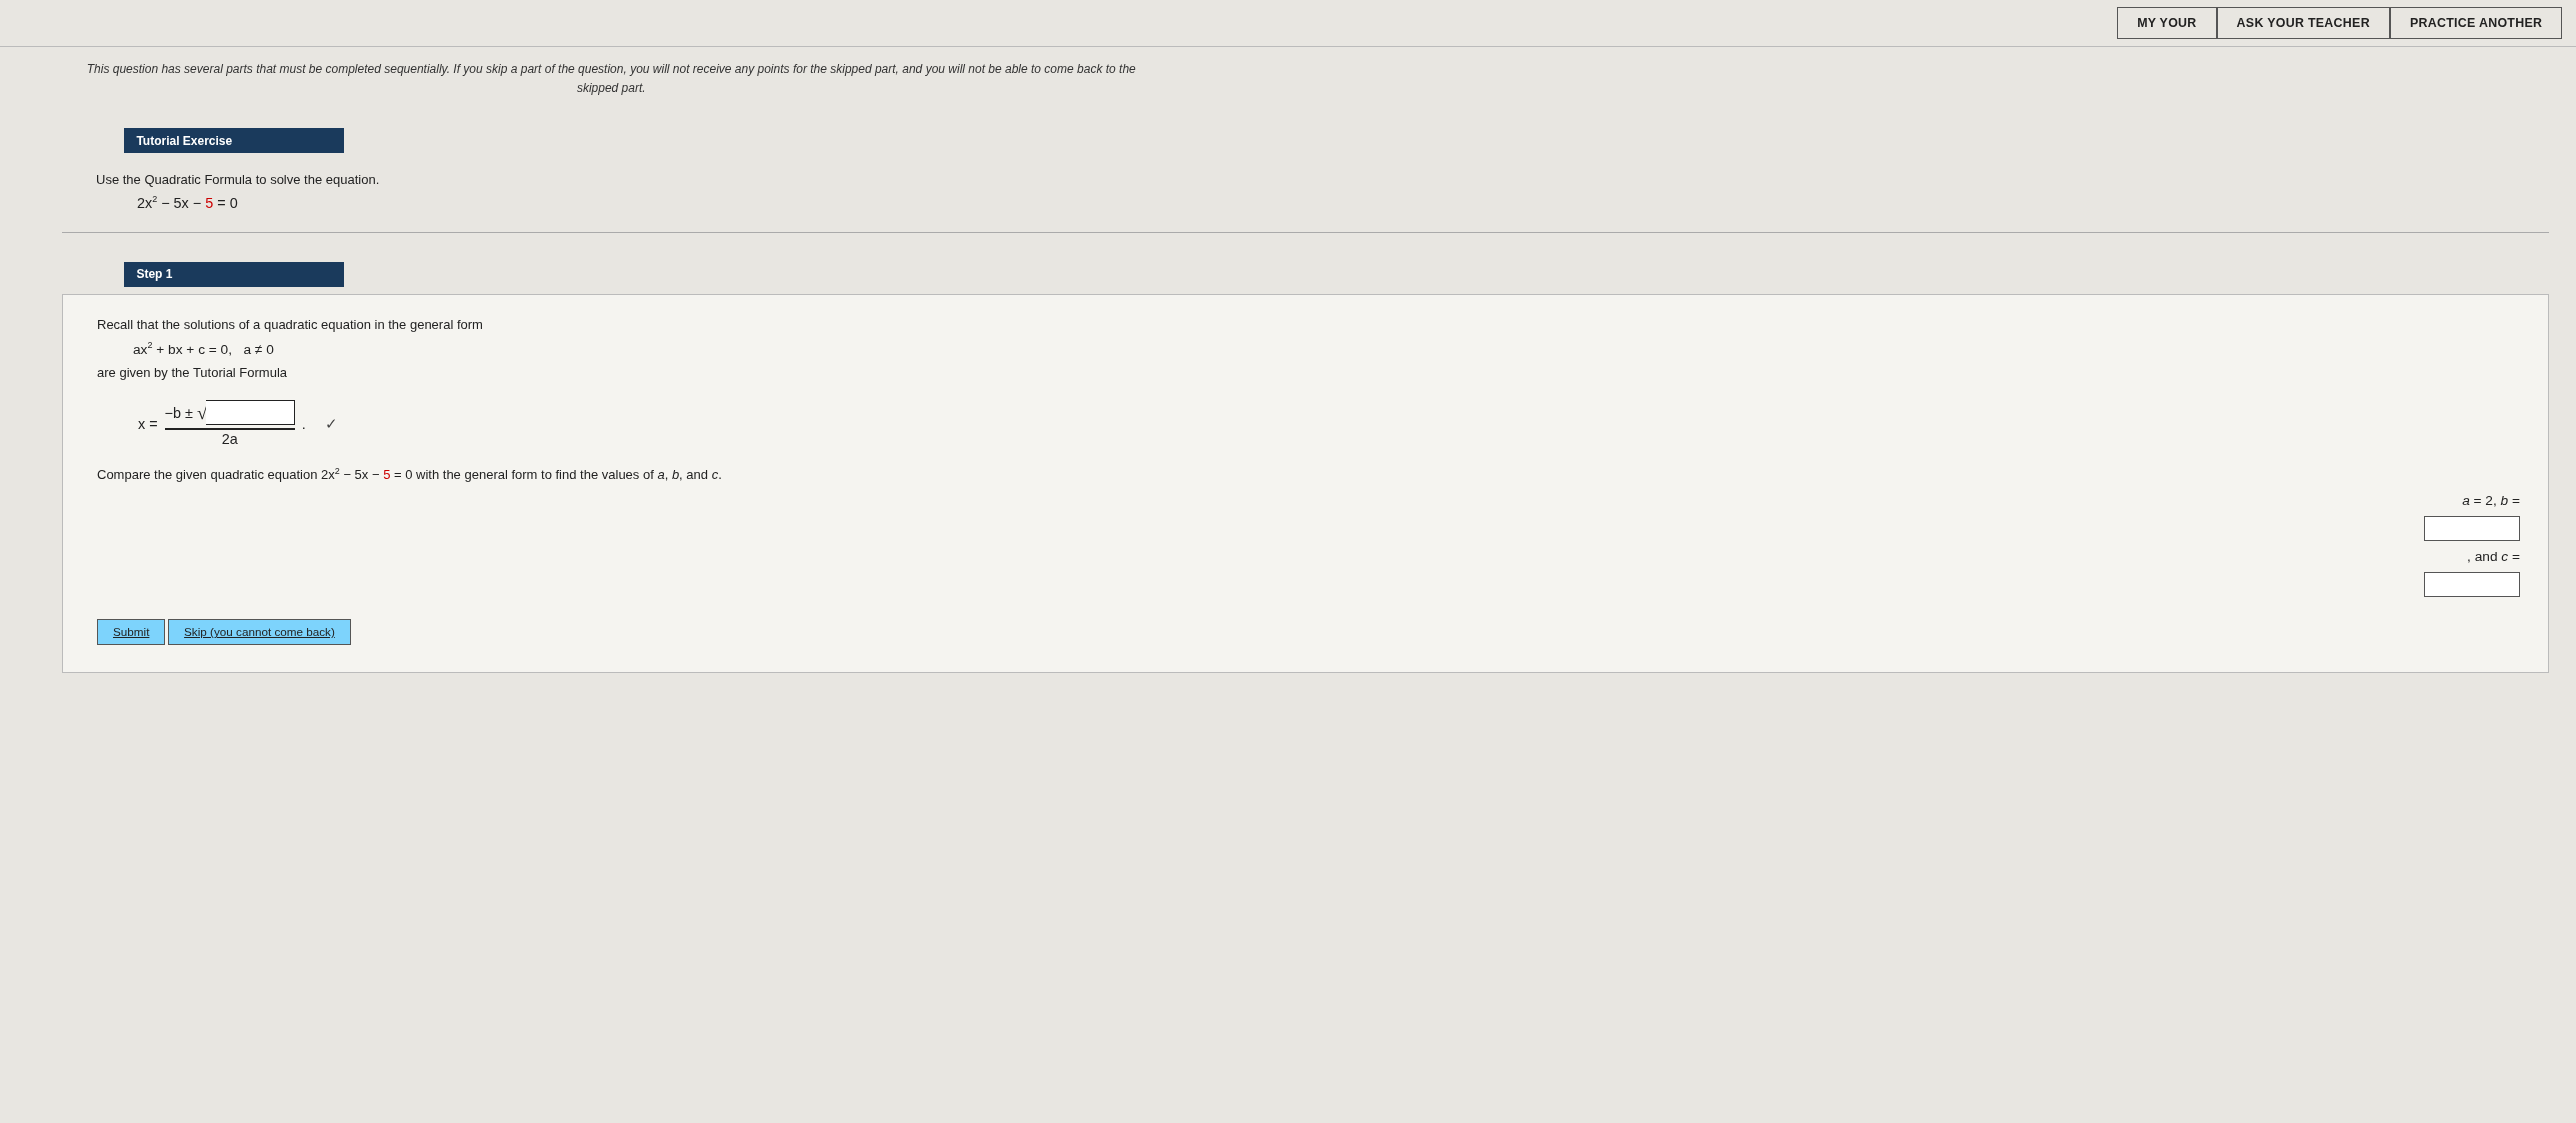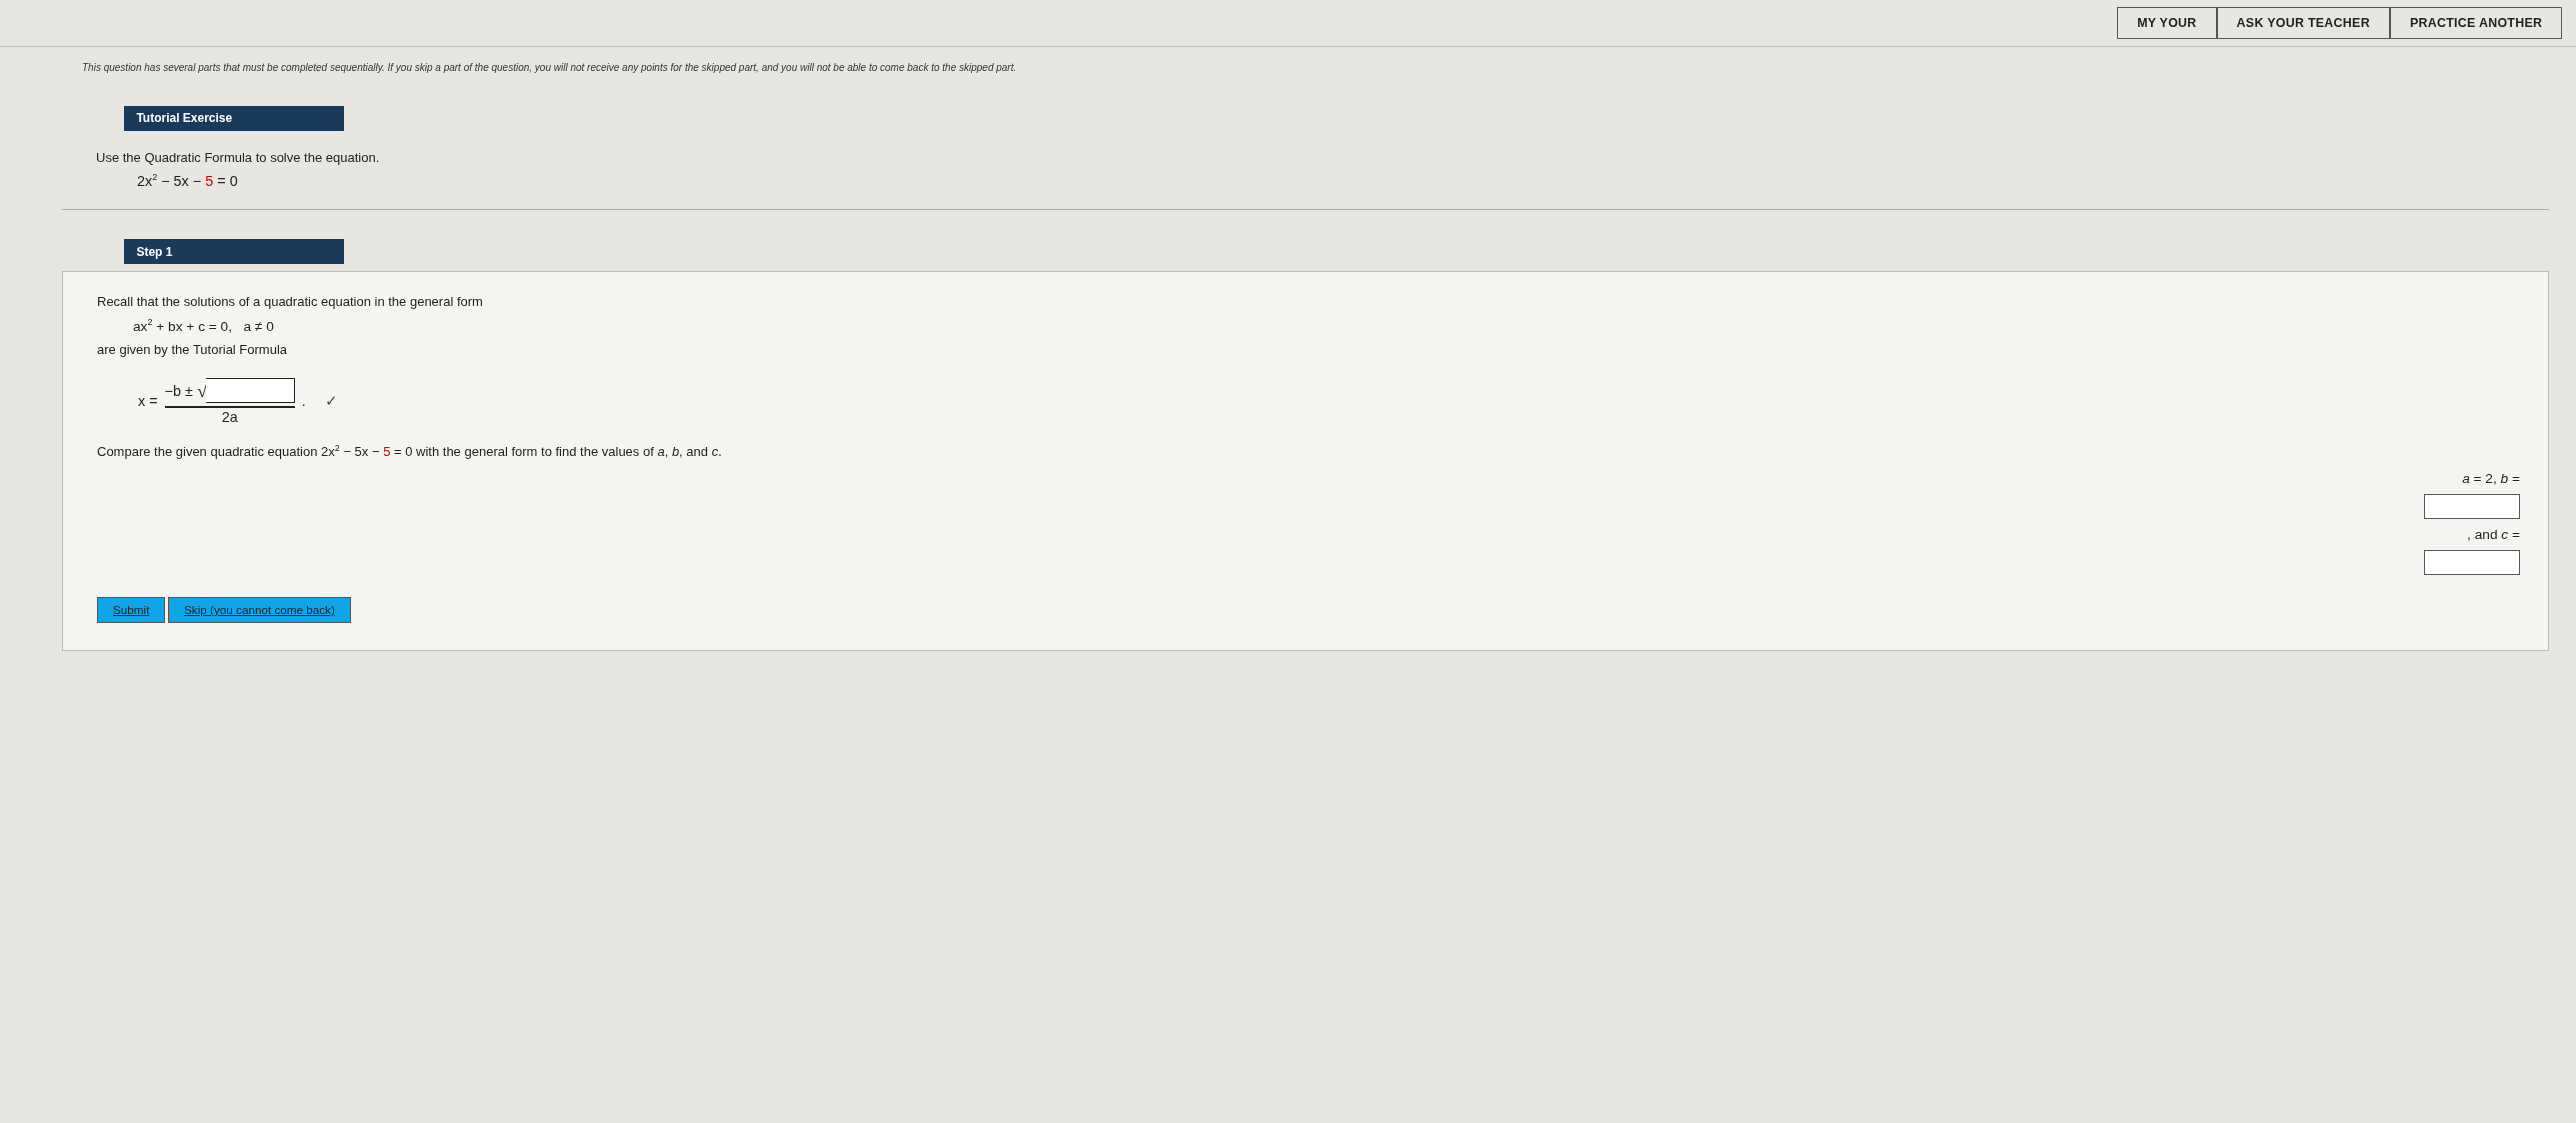--- a/index.html
+++ b/index.html
@@ -32,24 +32,25 @@
       font-size: 12.4px;
       font-weight: bold;
       cursor: pointer;
       letter-spacing: 0.3px;
       color: #222;
     }
 
     .intro-text {
       padding: 12.4px 27.5px 5.5px 82px;
       font-style: italic;
-      font-size: 10px;
+      font-size: 12px;
       color: #333;
       line-height: 1.6;
       max-width: 1168px;
+      text-align: center;
     }
 
     .section-header {
       background: #1a3a5c;
       color: white;
       font-weight: bold;
       font-size: 12px;
       padding: 5.5px 12.4px;
       margin: 12.4px 27.5px 0 62px;
       display: inline-block;
@@ -175,21 +176,21 @@
     }
 
     .bottom-buttons {
       display: flex;
       gap: 2.7px;
       margin: 22px 0 6.9px 0;
     }
 
     .action-btn {
       border: 1.4px solid #555;
-      background: #0ea5e9;
+      background: #7dd3fc;
       padding: 5.5px 15px;
       font-size: 11.7px;
       cursor: pointer;
       color: #222;
       text-decoration: underline;
     }
 
     sup { font-size: 9px; vertical-align: super; }
 
     .red-text { color: #cc0000; }

